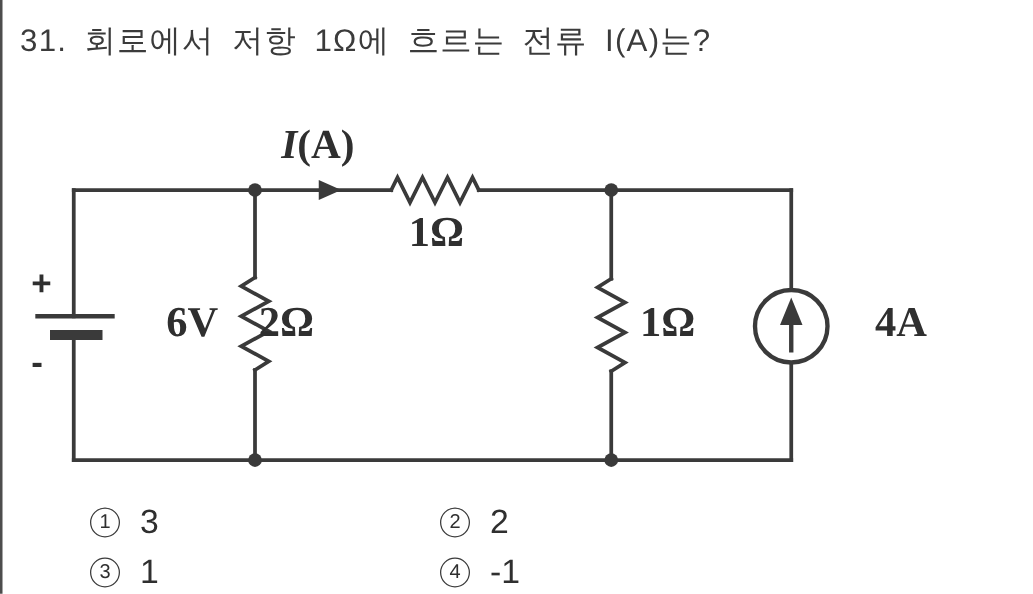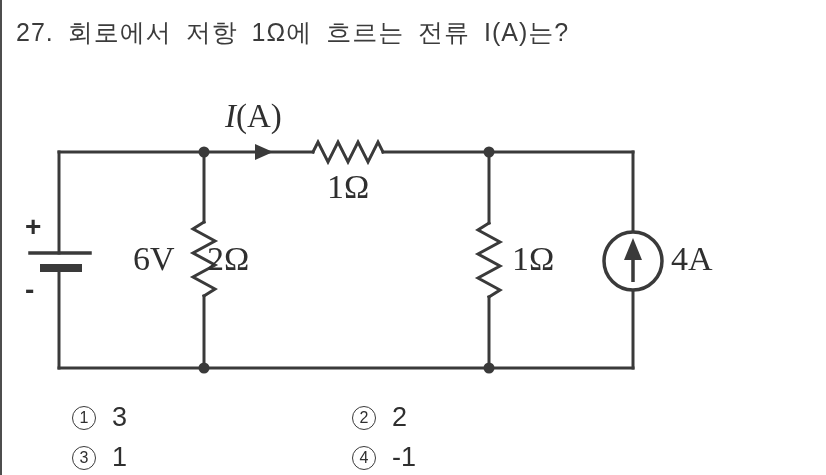--- a/index.html
+++ b/index.html
@@ -23,21 +23,21 @@
     white-space: nowrap;
   }
   .circuit-svg {
     position: absolute; left: 0; top: 0;
     width: 826px; height: 475px;
   }
   .clabel {
     position: absolute;
     font-family: "Liberation Serif", serif;
     font-size: 34px; color: #2f2f2f;
-    line-height: 1; white-space: nowrap;
+    line-height: 1; white-space: nowrap; font-weight: bold;
   }
   .clabel-current { font-size: 33px; }
   .clabel-current .it { font-style: italic; }
   .pol {
     position: absolute;
     font-family: "Liberation Sans", sans-serif;
     font-weight: bold; font-size: 28px; color: #2f2f2f;
     line-height: 1;
   }
   .option {
@@ -56,21 +56,21 @@
     margin-left: 16px;
     font-size: 27px; color: #2f2f2f;
     line-height: 1;
   }
 </style>
 </head>
 <body>
 
 <div class="page-left-rule"></div>
 
-<div class="question-title">27. 회로에서 저항 1Ω에 흐르는 전류 I(A)는?</div>
+<div class="question-title">31. 회로에서 저항 1Ω에 흐르는 전류 I(A)는?</div>
 
 <svg class="circuit-svg" viewBox="0 0 826 475" xmlns="http://www.w3.org/2000/svg">
   <g stroke="#3a3a3a" stroke-width="3" fill="none" stroke-linecap="square">
 
     <path d="M59 152 H313"></path>
     <polyline points="313,152 318,142 328,162 338,142 348,162 358,142 368,162 378,142 383,152"></polyline>
     <path d="M383 152 H633"></path>
 
     <path d="M59 152 V253"></path>
     <path d="M59 268 V368"></path>
@@ -104,21 +104,21 @@
 <span class="clabel clabel-current" style="left:225px; top:100px;"><span class="it">I</span><span>(A)</span></span>
 
 <span class="clabel" style="left:327px; top:170px;">1Ω</span>
 
 <span class="pol" style="left:25px; top:213px;">+</span>
 <span class="pol" style="left:25px; top:276px;">-</span>
 <span class="clabel" style="left:101px; top:242px;margin-left:32px;">6V</span>
 
 <span class="clabel" style="left:207px; top:242px;">2Ω</span>
 <span class="clabel" style="left:512px; top:242px;">1Ω</span>
-<span class="clabel" style="left:671px; top:242px;">4A</span>
+<span class="clabel" style="left:700px; top:242px;">4A</span>
 
 <div class="option" style="left:72px; top:404px;">
   <span class="opt-circle">1</span>
   <span class="opt-value">3</span>
 </div>
 <div class="option" style="left:352px; top:404px;">
   <span class="opt-circle">2</span>
   <span class="opt-value">2</span>
 </div>
 <div class="option" style="left:72px; top:444px;">

